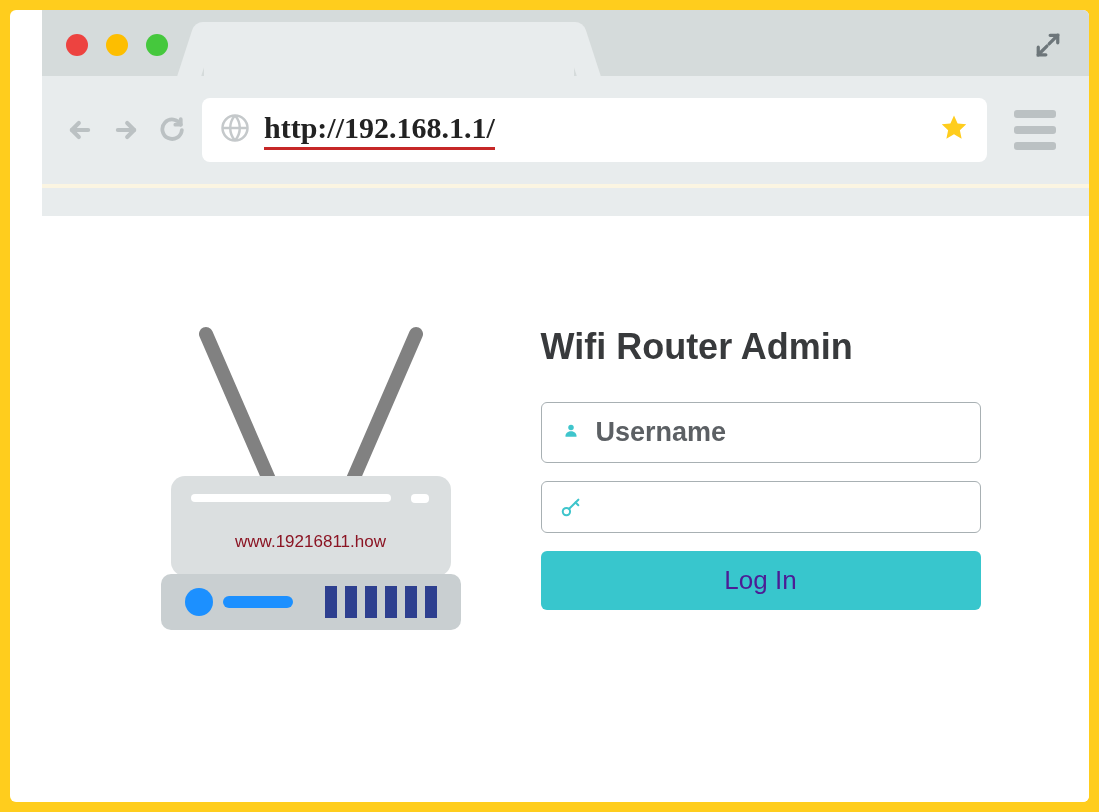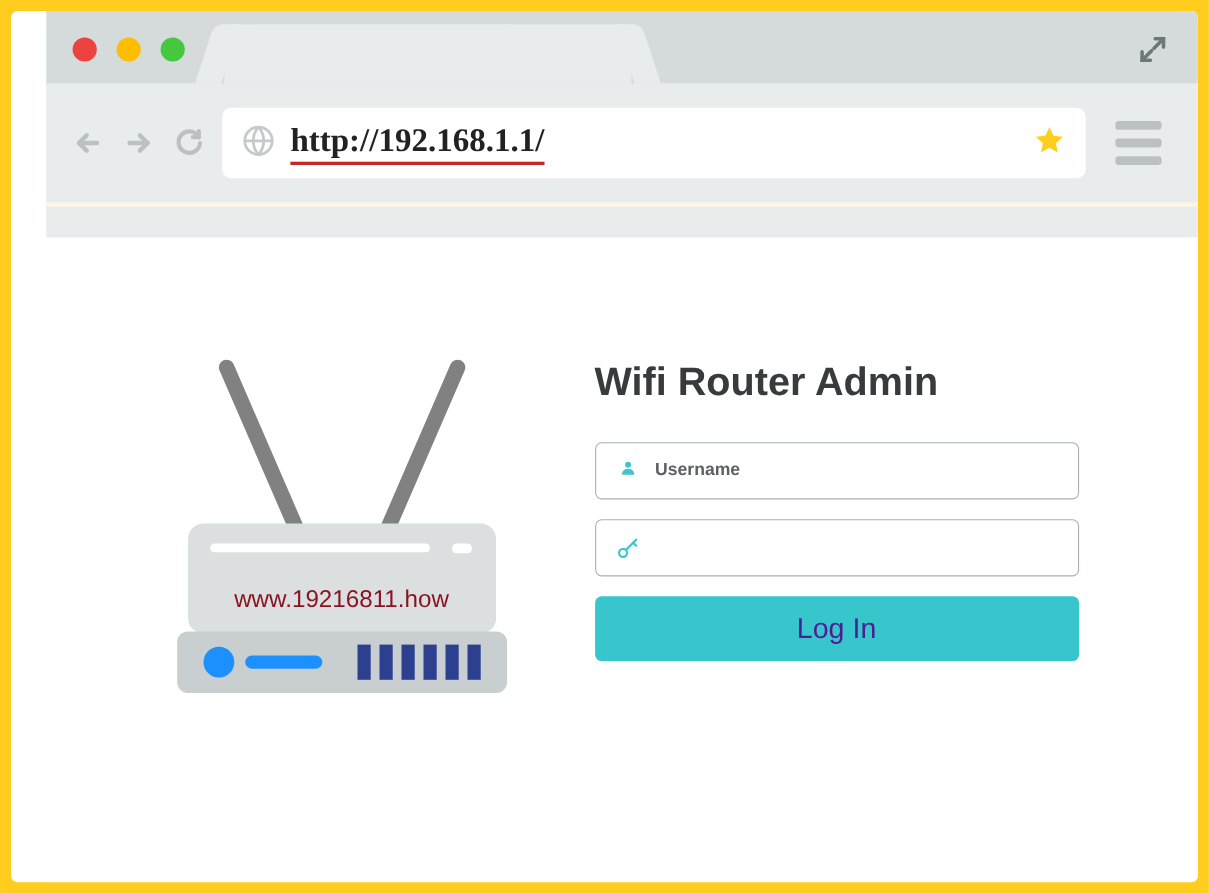--- a/index.html
+++ b/index.html
@@ -130,21 +130,21 @@
   }
   
   .router-wrap { width: 320px; position: relative; }
   .router-svg { width: 100%; height: auto; display: block; }
   .router-label {
     position: absolute;
     top: 206px;
     left: 0; right: 0;
     text-align: center;
     color: #8b1423;
-    font-size: 22px;
+    font-size: 17px;
     font-family: Arial, sans-serif;
   }
   
   .login { width: 440px; }
   .login h1 {
     font-size: 36px;
     font-weight: bold;
     color: #383a3c;
     margin-bottom: 34px;
   }
@@ -155,21 +155,21 @@
     border: 1.5px solid #a8b0b3;
     border-radius: 6px;
     padding: 14px 18px;
     margin-bottom: 18px;
     background: #fff;
   }
   .field .fld-icon { width: 22px; height: 22px; flex-shrink: 0; }
   .field input {
     border: none;
     outline: none;
-    font-size: 16px;
+    font-size: 27px;
     font-weight: bold;
     color: #0c4a6e;
     width: 100%;
     background: transparent;
   }
   .field input::placeholder { color: #5c6064; font-weight: bold; }
   .btn-login {
     width: 100%;
     border: none;
     background: #38c6cd;

